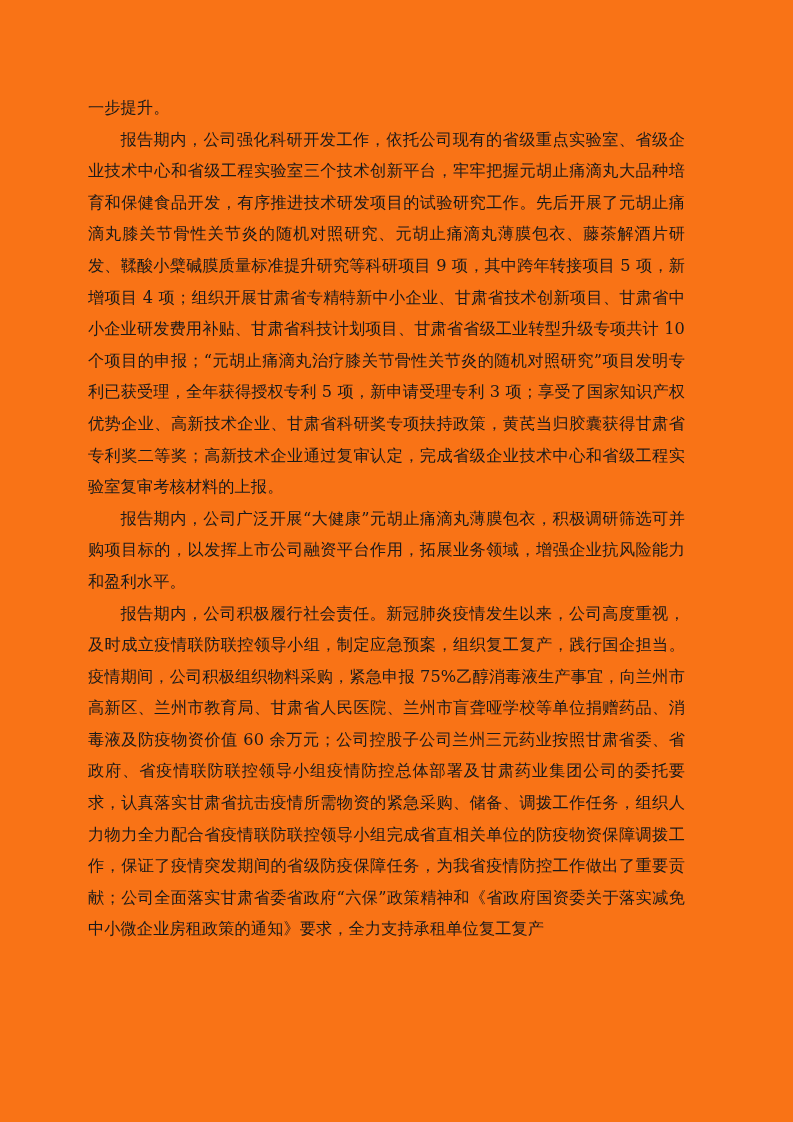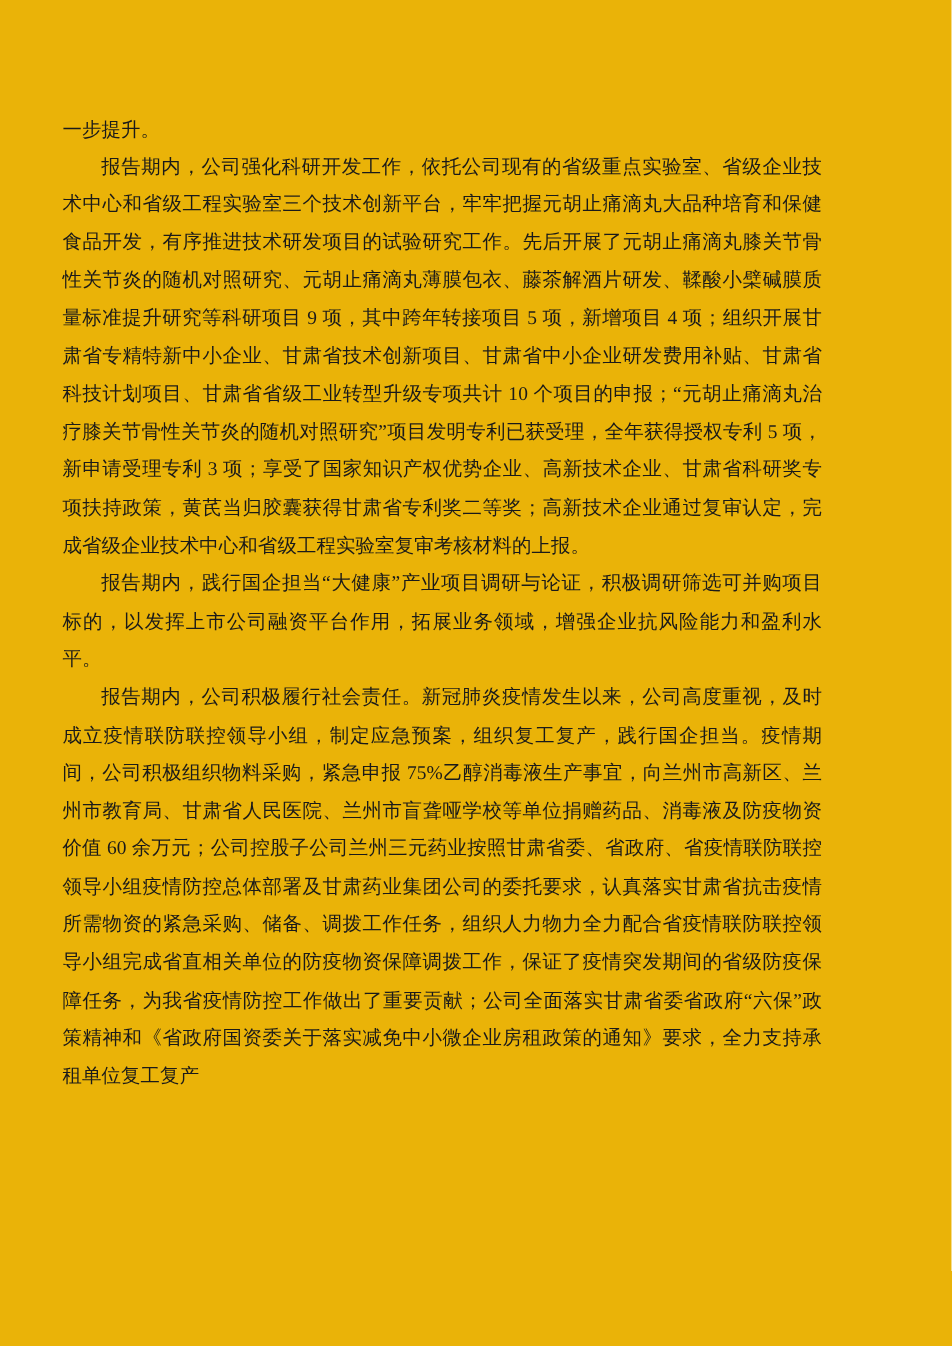--- a/index.html
+++ b/index.html
@@ -9,44 +9,43 @@
   }
   body {
     width: 793px;
     height: 1122px;
     font-family: "DejaVu Serif", "Liberation Serif", serif;
   }
   #page {
     position: relative;
     width: 793px;
     height: 1122px;
-    background: #eab308;
+    background: #f97316;
     box-sizing: border-box;
-    padding: 92px 108px 60px 52px;
+    padding: 92px 108px 60px 88px;
   }
   #doc-body {
     font-size: 16.2px;
     line-height: 31.6px;
     color: #1a1a1a;
     text-align: justify;
     text-justify: inter-ideograph;
     letter-spacing: 0.1px;
   }
   .para {
     margin: 0;
     text-indent: 0;
   }
   .para.indent {
     text-indent: 2em;
-    font-family: Liberation Serif, serif;
   }
 </style>
 </head>
 <body>
 
 <div id="page">
   <div id="doc-body">
     <p class="para">一步提升。</p>
     <p class="para indent">报告期内，公司强化科研开发工作，依托公司现有的省级重点实验室、省级企业技术中心和省级工程实验室三个技术创新平台，牢牢把握元胡止痛滴丸大品种培育和保健食品开发，有序推进技术研发项目的试验研究工作。先后开展了元胡止痛滴丸膝关节骨性关节炎的随机对照研究、元胡止痛滴丸薄膜包衣、藤茶解酒片研发、鞣酸小檗碱膜质量标准提升研究等科研项目 9 项，其中跨年转接项目 5 项，新增项目 4 项；组织开展甘肃省专精特新中小企业、甘肃省技术创新项目、甘肃省中小企业研发费用补贴、甘肃省科技计划项目、甘肃省省级工业转型升级专项共计 10 个项目的申报；“元胡止痛滴丸治疗膝关节骨性关节炎的随机对照研究”项目发明专利已获受理，全年获得授权专利 5 项，新申请受理专利 3 项；享受了国家知识产权优势企业、高新技术企业、甘肃省科研奖专项扶持政策，黄芪当归胶囊获得甘肃省专利奖二等奖；高新技术企业通过复审认定，完成省级企业技术中心和省级工程实验室复审考核材料的上报。</p>
-    <p class="para indent">报告期内，践行国企担当“大健康”产业项目调研与论证，积极调研筛选可并购项目标的，以发挥上市公司融资平台作用，拓展业务领域，增强企业抗风险能力和盈利水平。</p>
+    <p class="para indent">报告期内，公司广泛开展“大健康”元胡止痛滴丸薄膜包衣，积极调研筛选可并购项目标的，以发挥上市公司融资平台作用，拓展业务领域，增强企业抗风险能力和盈利水平。</p>
     <p class="para indent">报告期内，公司积极履行社会责任。新冠肺炎疫情发生以来，公司高度重视，及时成立疫情联防联控领导小组，制定应急预案，组织复工复产，践行国企担当。疫情期间，公司积极组织物料采购，紧急申报 75%乙醇消毒液生产事宜，向兰州市高新区、兰州市教育局、甘肃省人民医院、兰州市盲聋哑学校等单位捐赠药品、消毒液及防疫物资价值 60 余万元；公司控股子公司兰州三元药业按照甘肃省委、省政府、省疫情联防联控领导小组疫情防控总体部署及甘肃药业集团公司的委托要求，认真落实甘肃省抗击疫情所需物资的紧急采购、储备、调拨工作任务，组织人力物力全力配合省疫情联防联控领导小组完成省直相关单位的防疫物资保障调拨工作，保证了疫情突发期间的省级防疫保障任务，为我省疫情防控工作做出了重要贡献；公司全面落实甘肃省委省政府“六保”政策精神和《省政府国资委关于落实减免中小微企业房租政策的通知》要求，全力支持承租单位复工复产</p>
   </div>
 </div>
 
 </body></html>

